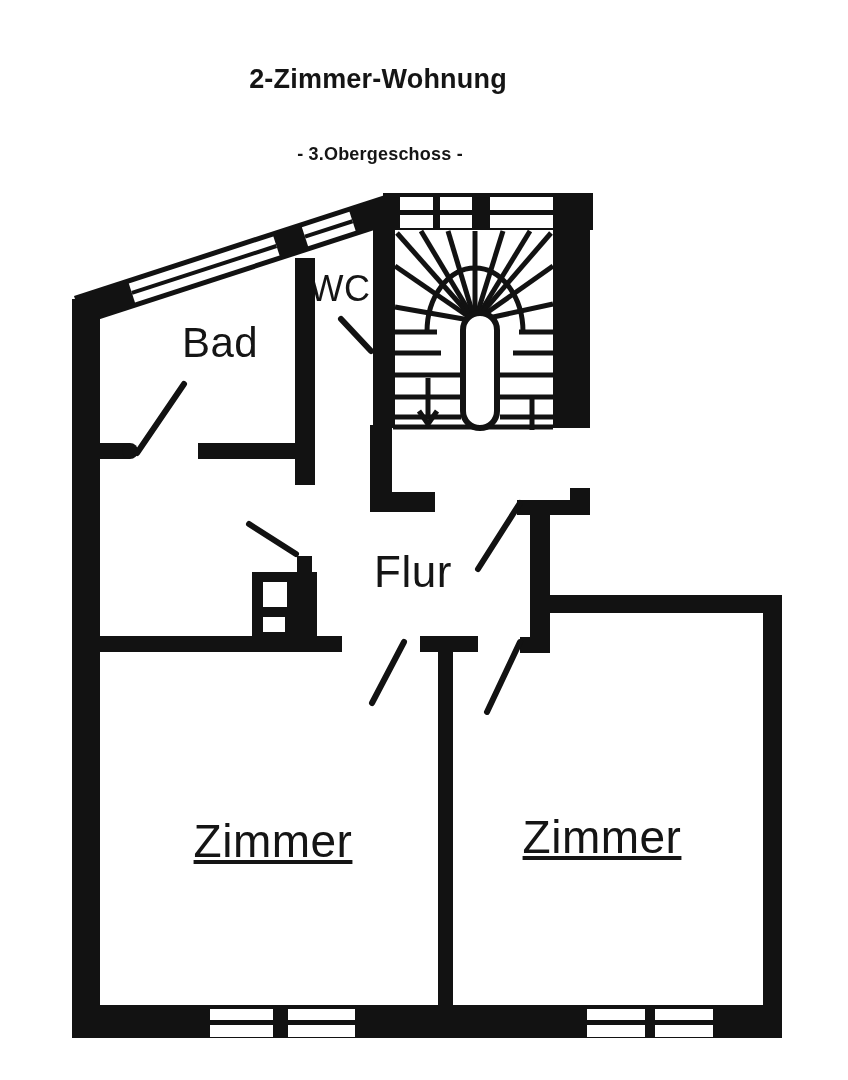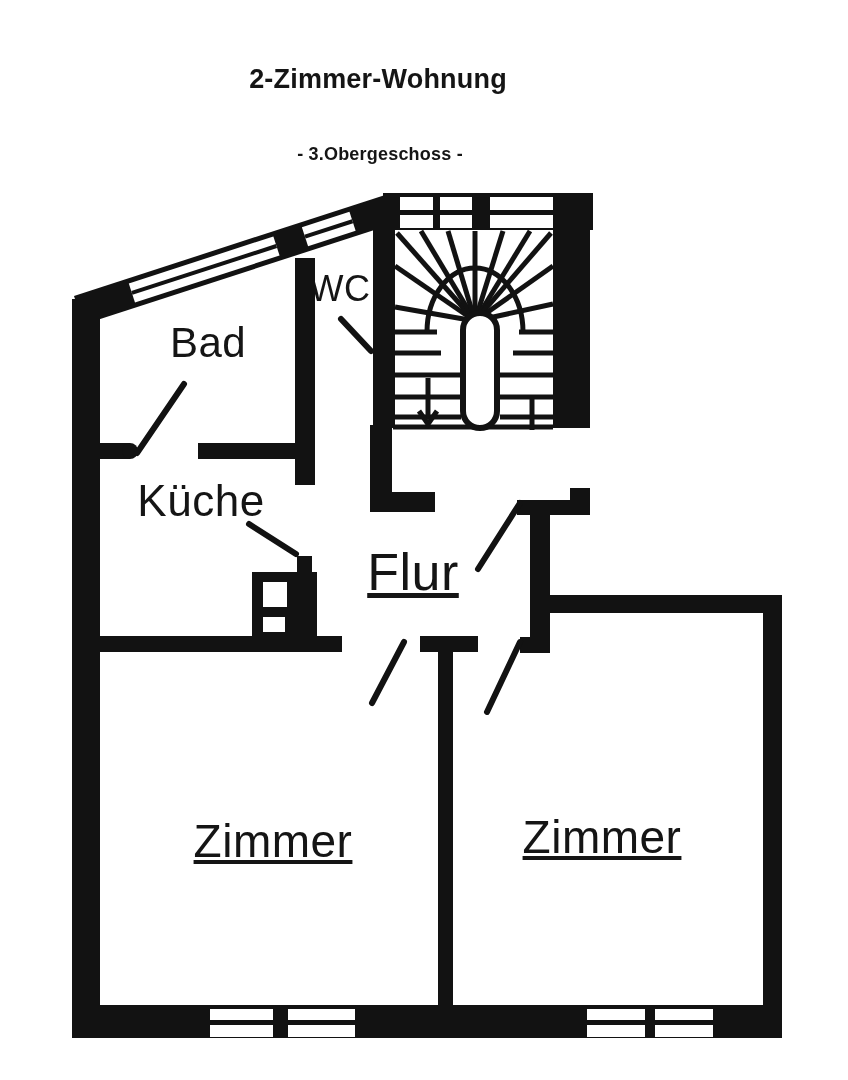--- a/index.html
+++ b/index.html
@@ -21,33 +21,32 @@
     color:#151515;
     white-space:nowrap;
     line-height:1;
     letter-spacing:0.5px;
   }
   .lbl.title{font-size:27px;font-weight:bold;letter-spacing:0.2px;}
   .lbl.subtitle{font-size:18px;font-weight:bold;letter-spacing:0.2px;}
   .lbl.bad{font-size:42px;}
   .lbl.wc{font-size:36px;}
   .lbl.kueche{font-size:44px;}
-  .lbl.flur{font-size:52px;text-decoration:underline;}
+  .lbl.flur{font-size:44px;}
   .lbl.zimmer{font-size:46px;text-decoration:underline;}
 </style>
 </head>
 <body>
 
 <div id="page">
 
   <div class="lbl title" style="left:378px;top:79px;">2-Zimmer-Wohnung</div>
   <div class="lbl subtitle" style="left:380px;top:154px;">- 3.Obergeschoss -</div>
-  <div class="lbl bad" style="left:208px;top:343px;text-align:right;">Bad</div>
+  <div class="lbl bad" style="left:220px;top:343px;text-align:right;">Bad</div>
   <div class="lbl wc" style="left:340px;top:289px;">WC</div>
-  <div class="lbl kueche" style="left:201px;top:501px;">Küche</div>
   <div class="lbl flur" style="left:413px;top:572px;">Flur</div>
   <div class="lbl zimmer" style="left:273px;top:841px;">Zimmer</div>
   <div class="lbl zimmer" style="left:602px;top:837px;">Zimmer</div>
 
   <svg id="plan-svg" width="848" height="1080" viewBox="0 0 848 1080">
 
     <g transform="translate(74,296) rotate(-18)">
       <rect x="0" y="0" width="332" height="30" fill="currentColor"></rect>
       <g>
         <rect x="56" y="5" width="152" height="20" fill="#fff"></rect>

